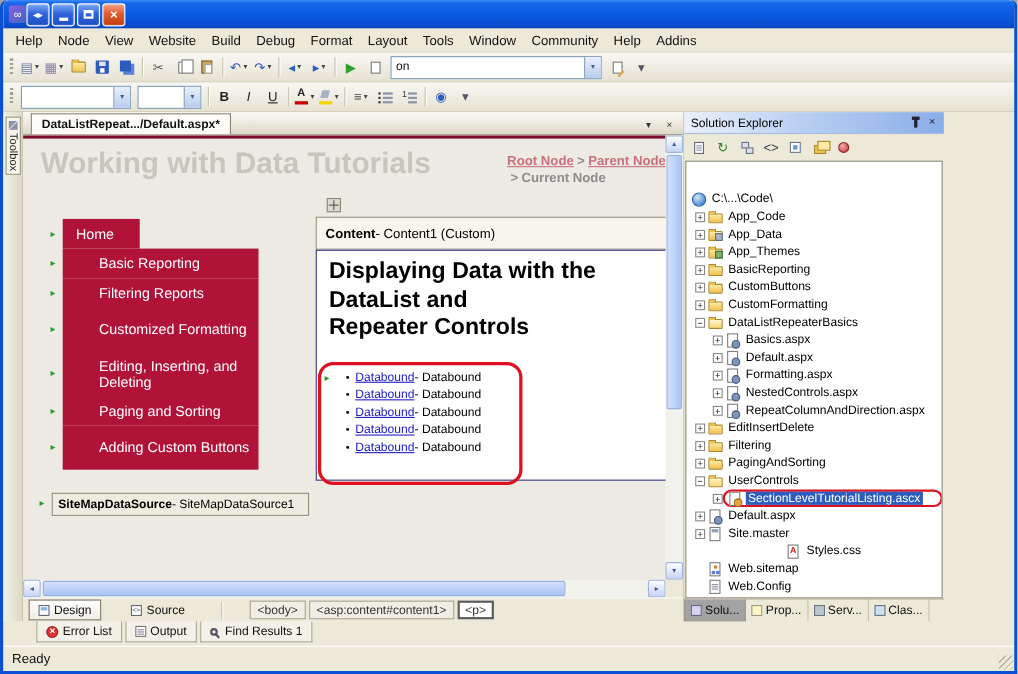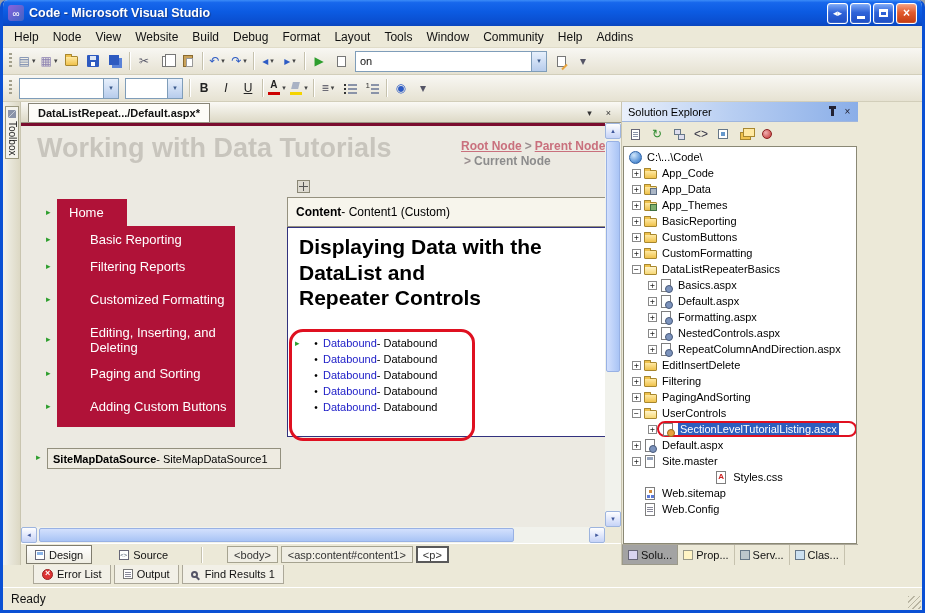--- a/index.html
+++ b/index.html
@@ -79,21 +79,21 @@
   .nav-item.home{width:70px;padding-left:12px;}
   .dglyph2{position:absolute;left:-11px;top:calc(50% - 6px);color:#2C9E2C;font-size:9px;}
   .dglyph{position:absolute;color:#2C9E2C;font-size:9px;z-index:7;}
   .content-header{position:absolute;left:266px;top:74px;width:356px;height:30px;background:#F7F5EC;border:1px solid #95917F;display:flex;align-items:center;padding-left:8px;font-size:12px;color:#000;}
   .content-body{position:absolute;left:266px;top:104px;width:356px;height:210px;background:#fff;border:1px solid #32327E;}
   .content-heading{margin:6px 11px;font-size:21px;font-weight:bold;color:#000;line-height:1.22;white-space:pre-line;}
   .red-rect{position:absolute;left:268px;top:206px;width:186px;height:112px;border:3px solid #DF1020;border-radius:14px;z-index:6;}
   .db-list{position:absolute;left:288px;top:212px;z-index:7;}
   .db-row{height:16px;display:flex;align-items:center;font-size:11px;color:#000;}
   .db-bullet{width:14px;text-align:center;font-size:10px;}
-  .db-link{color:#2020C8;}
+  .db-link{color:#2020C8;text-decoration:underline;}
   .datasource{position:absolute;left:26px;top:325px;width:234px;height:21px;background:#EEEBE1;border:1px solid #93907E;display:flex;align-items:center;padding-left:5px;font-size:11px;color:#000;}
   .b{font-weight:bold;}
   
   .vscroll{position:absolute;right:0;top:0;bottom:16px;width:16px;background:#F1F2EC;display:flex;flex-direction:column;}
   .hscroll{position:absolute;left:0;right:16px;bottom:0;height:16px;background:#F1F2EC;display:flex;}
   .scroll-corner{position:absolute;right:0;bottom:0;width:16px;height:16px;background:#ECE9D8;}
   .sb-btn{flex:none;width:16px;height:16px;background:linear-gradient(180deg,#FEFEFF,#C6D3F7);border:1px solid #9DB4DE;border-radius:2px;color:#40589C;font-size:7px;display:flex;align-items:center;justify-content:center;}
   .sb-vtrack{flex:1;position:relative;}
   .sb-vthumb{position:absolute;top:2px;left:1px;width:14px;height:62%;background:linear-gradient(90deg,#D3E0FD,#A9C4F5);border:1px solid #98B1E4;border-radius:2px;}
   .sb-htrack{flex:1;position:relative;}
@@ -171,21 +171,20 @@
 </style>
 </head>
 <body>
 
 <div class="window">
 
   <div class="titlebar">
     <div class="vs-icon">
         <span>∞</span>
       </div>
-    <div class="title-text">Code - Microsoft Visual Studio</div>
     <div class="title-buttons">
       <div class="tb-btn">
           <span>◂▸</span>
         </div>
       <div class="tb-btn">
           <span class="glyph-min"></span>
         </div>
       <div class="tb-btn">
           <span class="glyph-max"></span>
         </div>
@@ -486,21 +485,21 @@
             <span class="ticon mi-designer"></span>
           </div>
           <div class="sbtn2">
             <span class="ticon mi-copyweb"></span>
           </div>
           <div class="sbtn2">
             <span class="ticon mi-aspnet"></span>
           </div>
         </div>
       <div class="se-tree" id="se-tree">
-          <div class="trow" style="padding-left: 4px;">
+          <div class="trow" style="padding-left: 4px; margin-top: 24px;">
             <span class="ti ic-web"></span>
             <span class="tlabel">C:\...\Code\</span>
           </div>
           <div class="trow" style="padding-left: 8px;">
             <span class="exp">+</span>
             <span class="ti ic-folder"></span>
             <span class="tlabel">App_Code</span>
           </div>
           <div class="trow" style="padding-left: 8px;">
             <span class="exp">+</span>

